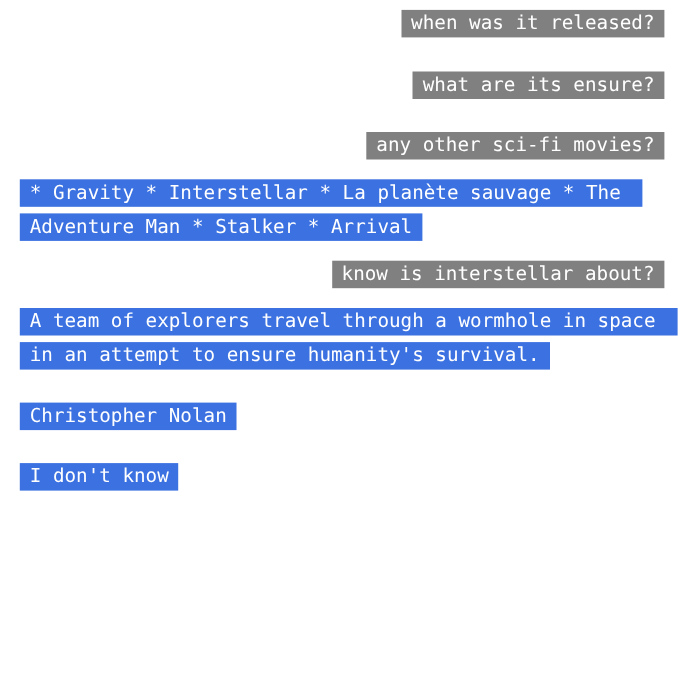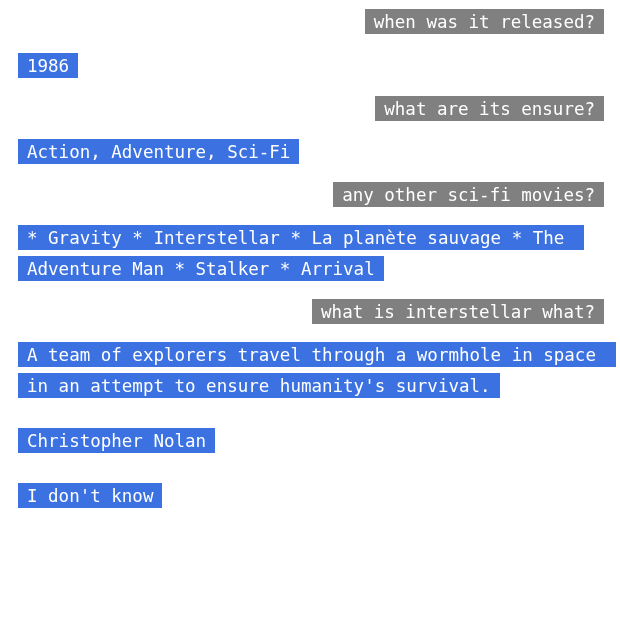--- a/index.html
+++ b/index.html
@@ -58,52 +58,46 @@
 <body>
 
 <div id="chat-transcript">
 
   <div class="msg-row from-user">
     <span class="bubble">when was it released?</span>
   </div>
 
   <div class="spacer-lg"></div>
 
-  <div class="msg-row from-bot">
-    <span class="bubble">1986</span>
-  </div>
 
   <div class="spacer-md"></div>
 
   <div class="msg-row from-user">
     <span class="bubble">what are its ensure?</span>
   </div>
 
   <div class="spacer-md"></div>
 
-  <div class="msg-row from-bot">
-    <span class="bubble">Action, Adventure, Sci-Fi</span>
-  </div>
 
   <div class="spacer-md"></div>
 
   <div class="msg-row from-user">
     <span class="bubble">any other sci-fi movies?</span>
   </div>
 
   <div class="spacer-md"></div>
 
   <div class="msg-row from-bot">
     <span class="bubble">* Gravity * Interstellar * La planète sauvage * The Adventure Man * Stalker * Arrival</span>
   </div>
 
   <div class="spacer-md"></div>
 
   <div class="msg-row from-user">
-    <span class="bubble">what is interstellar what?</span>
+    <span class="bubble">know is interstellar about?</span>
   </div>
 
   <div class="spacer-md"></div>
 
   <div class="msg-row from-bot">
     <span class="bubble">A team of explorers travel through a wormhole in space in an attempt to ensure humanity's survival.</span>
   </div>
 
   <div class="spacer-md"></div>
 

